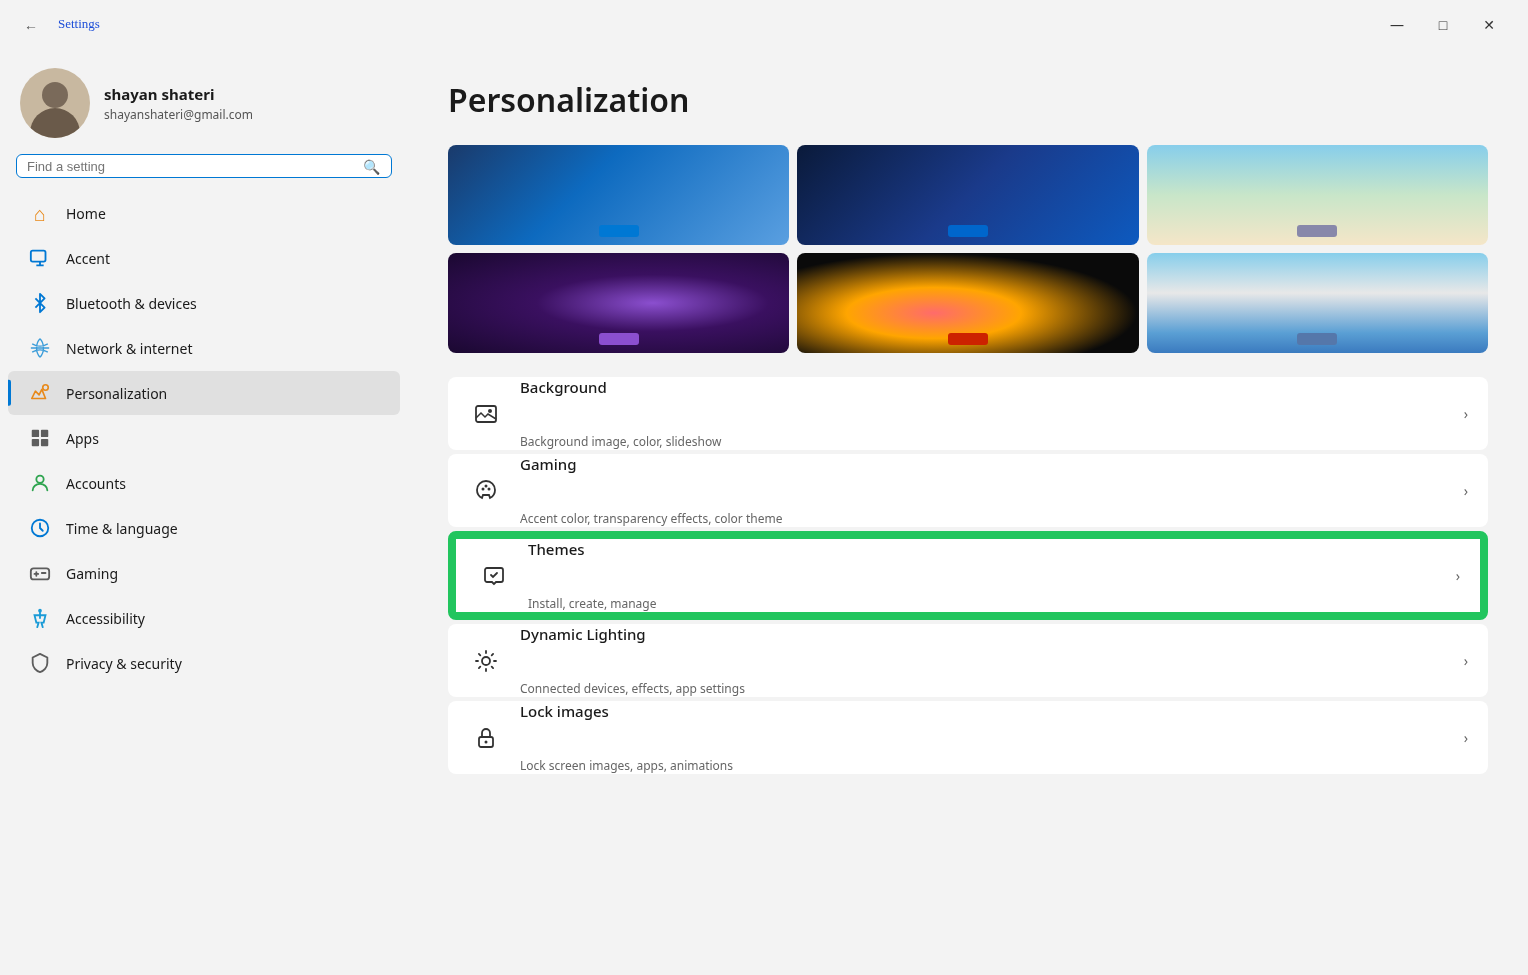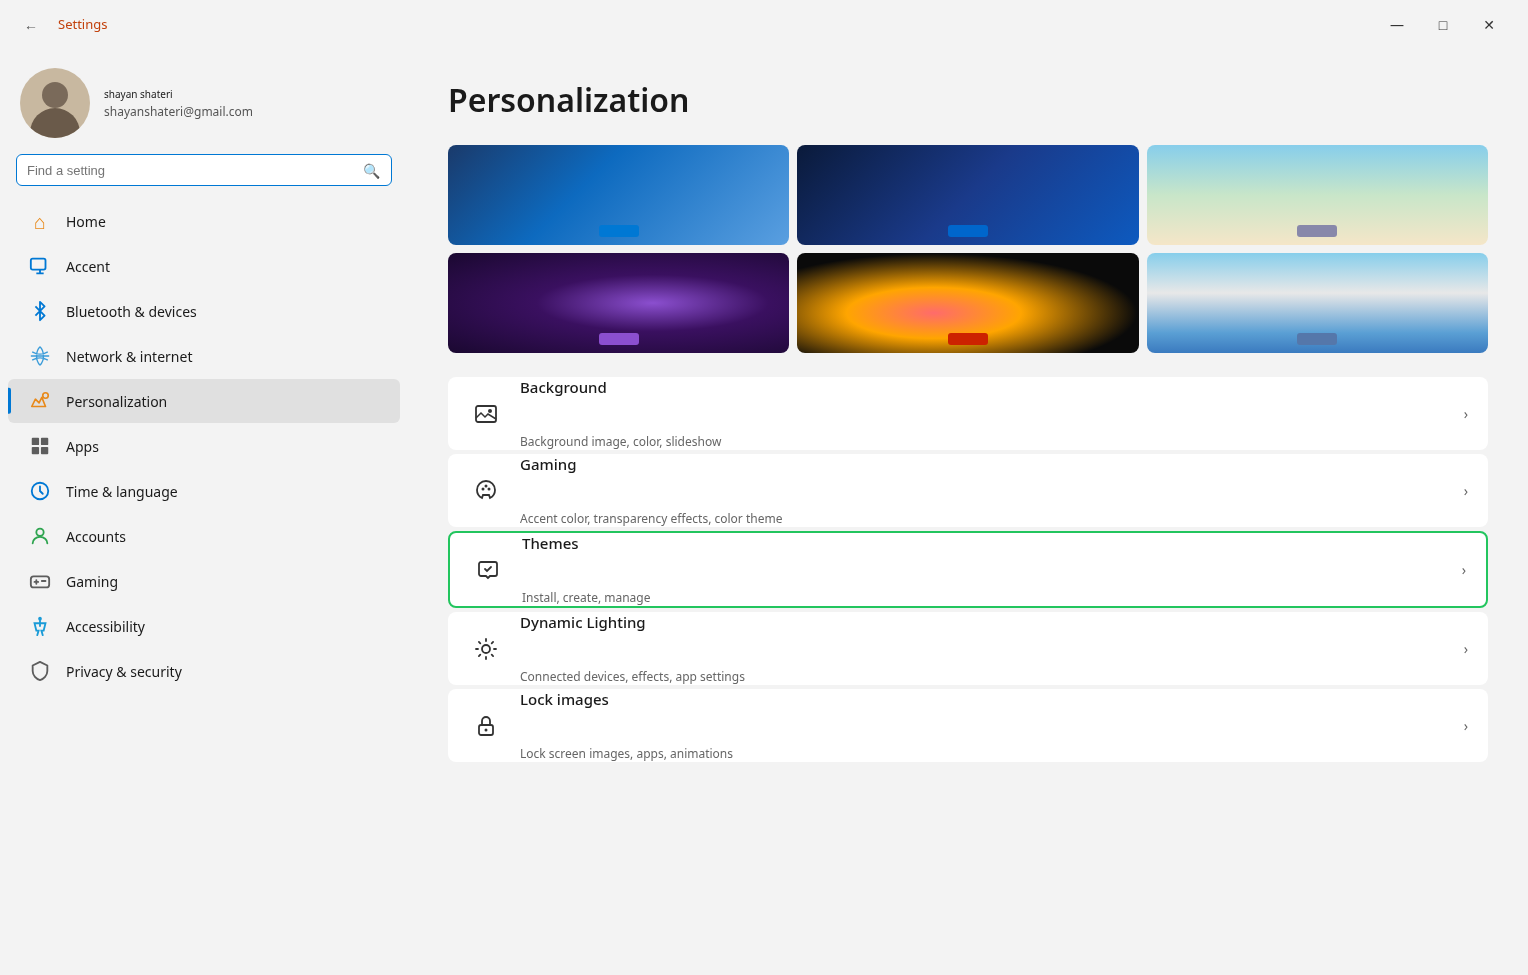--- a/index.html
+++ b/index.html
@@ -22,21 +22,22 @@
       justify-content: space-between;
       flex-shrink: 0;
     }
     .titlebar-left {
       display: flex;
       align-items: center;
       gap: 12px;
     }
     .titlebar-title {
       font-size: 13px;
-      color: #c2410c;
+      color: #1d4ed8;
+      font-family: Liberation Serif, serif;
     }
     .titlebar-back {
       width: 30px;
       height: 30px;
       border-radius: 50%;
       display: flex;
       align-items: center;
       justify-content: center;
       cursor: pointer;
       font-size: 14px;
@@ -110,35 +111,35 @@
       position: absolute;
       bottom: 0;
       left: 50%;
       transform: translateX(-50%);
       width: 50px;
       height: 30px;
       border-radius: 25px 25px 0 0;
       background: #6a5a4a;
     }
     .user-info { display: flex; flex-direction: column; }
-    .user-name { font-size: 10px; font-weight: 400; color: #1a1a1a; }
+    .user-name { font-size: 15px; font-weight: 700; color: #1a1a1a; }
     .user-email { font-size: 12px; color: #555; margin-top: 2px; }
 
     
     .search-container {
       padding: 0 16px 12px 16px;
     }
     .search-box {
       display: flex;
       align-items: center;
       background: white;
       border: 1.5px solid #0078d4;
       border-radius: 6px;
       padding: 0 10px;
-      height: 32px;
+      height: 24px;
       gap: 8px;
     }
     .search-box input {
       border: none;
       outline: none;
       flex: 1;
       font-size: 13px;
       color: #333;
       background: transparent;
     }
@@ -316,21 +317,21 @@
       background: white;
       border-radius: 8px;
       padding: 0 20px;
       display: flex;
       align-items: center;
       min-height: 72px;
       cursor: pointer;
       transition: background 0.15s;
     }
     .settings-row.highlighted {
-      border: 2px solid #22c55e;
+      border: 8px solid #22c55e;
       background: white;
     }
     .settings-row-icon {
       width: 36px;
       height: 36px;
       display: flex;
       align-items: center;
       justify-content: center;
       font-size: 20px;
       color: #333;
@@ -453,35 +454,35 @@
             <rect x="3" y="13" width="8" height="8" rx="1" fill="#5d5d5d"></rect>
             <rect x="13" y="13" width="8" height="8" rx="1" fill="#5d5d5d"></rect>
           </svg>
         </div>
         <span class="nav-item-label">Apps</span>
       </div>
 
       <div class="nav-item">
         <div class="nav-item-icon">
           <svg class="svg-icon" viewBox="0 0 24 24" fill="none">
+            <circle cx="12" cy="8" r="4" stroke="#2ea44f" stroke-width="2"></circle>
+            <path d="M4 20c0-4 3.6-7 8-7s8 3 8 7" stroke="#2ea44f" stroke-width="2" stroke-linecap="round"></path>
+          </svg>
+        </div>
+        <span class="nav-item-label">Accounts</span>
+      </div>
+
+      <div class="nav-item">
+        <div class="nav-item-icon">
+          <svg class="svg-icon" viewBox="0 0 24 24" fill="none">
             <circle cx="12" cy="12" r="9" stroke="#0078d4" stroke-width="2"></circle>
             <path d="M12 7v5l3 3" stroke="#0078d4" stroke-width="2" stroke-linecap="round"></path>
           </svg>
         </div>
         <span class="nav-item-label">Time &amp; language</span>
-      </div>
-
-      <div class="nav-item">
-        <div class="nav-item-icon">
-          <svg class="svg-icon" viewBox="0 0 24 24" fill="none">
-            <circle cx="12" cy="8" r="4" stroke="#2ea44f" stroke-width="2"></circle>
-            <path d="M4 20c0-4 3.6-7 8-7s8 3 8 7" stroke="#2ea44f" stroke-width="2" stroke-linecap="round"></path>
-          </svg>
-        </div>
-        <span class="nav-item-label">Accounts</span>
       </div>
 
       <div class="nav-item">
         <div class="nav-item-icon">
           <svg class="svg-icon" viewBox="0 0 24 24" fill="none">
             <rect x="2" y="7" width="20" height="12" rx="3" stroke="#5d5d5d" stroke-width="2"></rect>
             <path d="M8 11v4M6 13h4M14 12h4M15 12v0" stroke="#5d5d5d" stroke-width="2" stroke-linecap="round"></path>
           </svg>
         </div>
         <span class="nav-item-label">Gaming</span>

